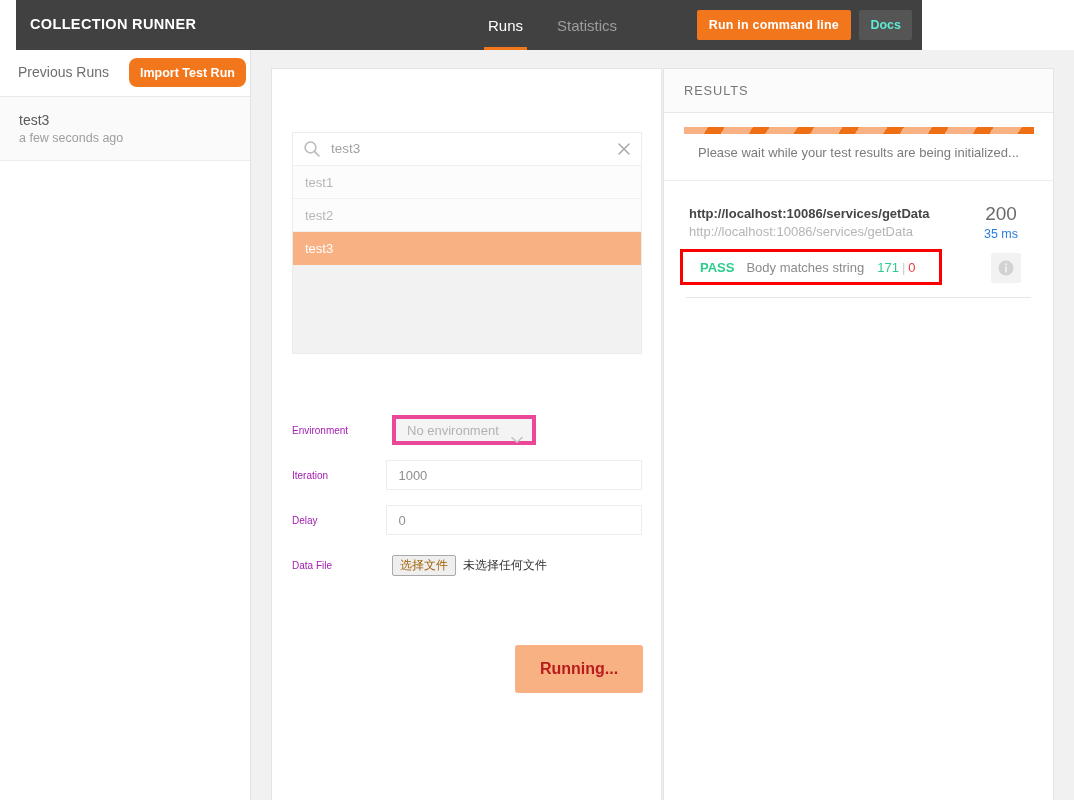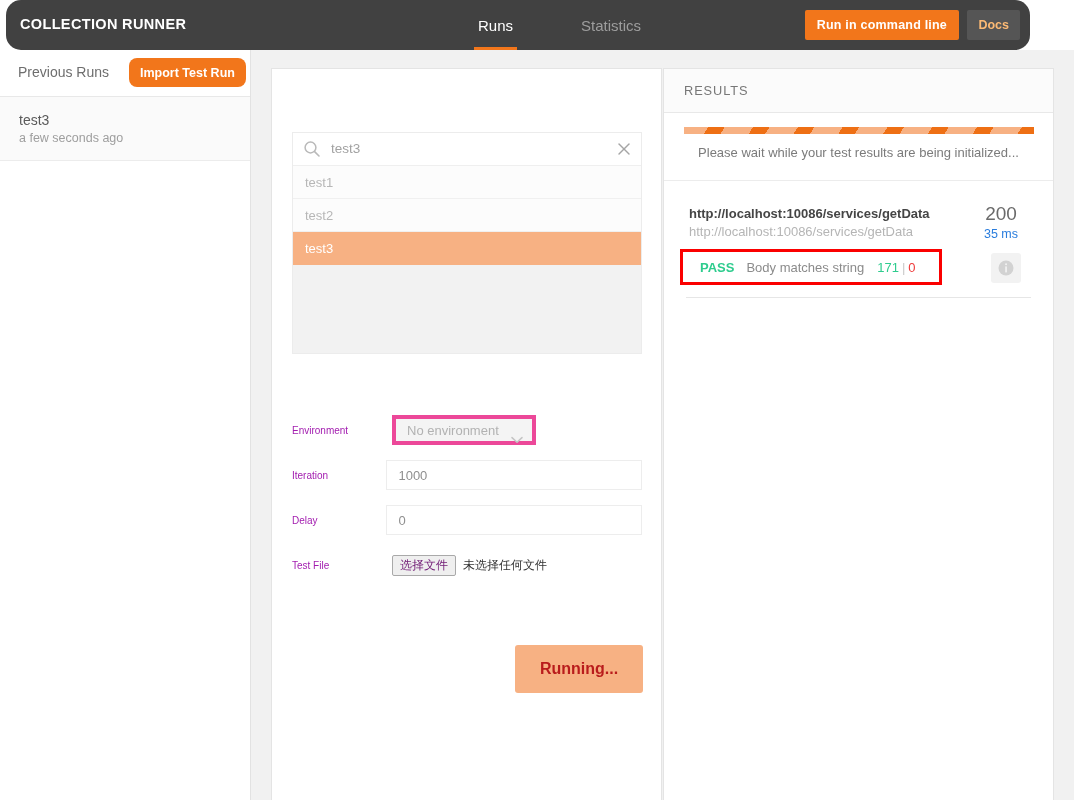--- a/index.html
+++ b/index.html
@@ -5,49 +5,49 @@
   * { box-sizing: border-box; margin: 0; padding: 0; }
   html, body {
     width: 1074px; height: 800px;
     font-family: "Liberation Sans", sans-serif;
     background: #ffffff;
     overflow: hidden;
   }
 
   
   .topbar {
-    position: absolute; left: 6px; top: 0; width: 1024px; height: 50px;
+    position: absolute; left: 16px; top: 0; width: 906px; height: 50px;
     background: #414141;
-    display: flex; align-items: center; border-radius: 15px;
+    display: flex; align-items: center;
   }
   .app-title {
     position: absolute; left: 14px; top: 16px;
     color: #ffffff; font-size: 14.5px; font-weight: bold;
     letter-spacing: 0.35px;
   }
-  .tabs { position: absolute; left: 455px; top: 0; height: 50px; display: flex; align-items: center; gap: 34px; }
+  .tabs { position: absolute; left: 455px; top: 0; height: 50px; display: flex; align-items: center; }
   .tab {
     position: relative; height: 50px; display: flex; align-items: center;
     padding: 0 17px; font-size: 15px; color: #9d9d9d; cursor: pointer;
   }
   .tab.active { color: #ffffff; }
   .tab.active::after {
     content: ""; position: absolute; left: 13px; right: 13px; bottom: 0;
     height: 3px; background: #f2761b;
   }
   .btn-cmdline {
     position: absolute; right: 71px; top: 10px; height: 30px;
     background: #f2761b; color: #fff; border: none;
     font-family: "Liberation Sans", sans-serif;
     font-size: 12.5px; font-weight: bold; letter-spacing: 0.2px;
     padding: 0 12px; border-radius: 2px; cursor: pointer;
   }
   .btn-docs {
     position: absolute; right: 10px; top: 10px; height: 30px;
-    background: #555555; color: #fdba74; border: none;
+    background: #555555; color: #5eead4; border: none;
     font-family: "Liberation Sans", sans-serif;
     font-size: 12.5px; font-weight: bold;
     padding: 0 11px; border-radius: 2px; cursor: pointer;
   }
 
   
   .page {
     position: absolute; left: 0; top: 50px; width: 1074px; height: 750px;
     background: #f1f1f1;
   }
@@ -138,21 +138,21 @@
   }
   .sel-box .sel-val { padding-left: 11px; font-size: 13px; color: #b2b2b2; }
   .chev { position: absolute; right: 9px; top: 11px; width: 12px; height: 8px; }
   .txt-input {
     width: 272px; height: 30px; border: 1px solid #ededed; background: #fff;
     font-family: "Liberation Sans", sans-serif; font-size: 13px; color: #8f8f8f;
     padding-left: 11px; outline: none;
   }
   .file-btn {
     height: 21px; padding: 0 7px; border: 1px solid #a9a9a9; background: #efefef;
-    font-family: "Liberation Sans", sans-serif; font-size: 12px; color: #701a75;
+    font-family: "Liberation Sans", sans-serif; font-size: 12px; color: #a16207;
     border-radius: 2px; cursor: pointer; line-height: 19px;
   }
   .file-text { margin-left: 7px; font-size: 12px; color: #333; }
   .btn-running {
     position: absolute; left: 243px; top: 576px; width: 128px; height: 48px;
     background: #f7b183; color: #b91c1c; border: none; border-radius: 3px;
     font-family: "Liberation Sans", sans-serif; font-size: 16px; font-weight: bold;
     cursor: pointer;
   }
 
@@ -284,21 +284,21 @@
       <div class="form-label">Iteration</div>
       <input class="txt-input" value="1000" style="">
     </div>
 
     <div class="form-row" style="top:436px;">
       <div class="form-label">Delay</div>
       <input class="txt-input" value="0" style="">
     </div>
 
     <div class="form-row" style="top:481px;">
-      <div class="form-label">Test File</div>
+      <div class="form-label">Data File</div>
       <div class="file-btn">选择文件</div>
       <div class="file-text">未选择任何文件</div>
     </div>
 
     <button class="btn-running">Running...</button>
   </div>
 
   <div class="panel panel-results">
     <div class="panel-head">
       <div class="panel-head-title">RESULTS</div>

